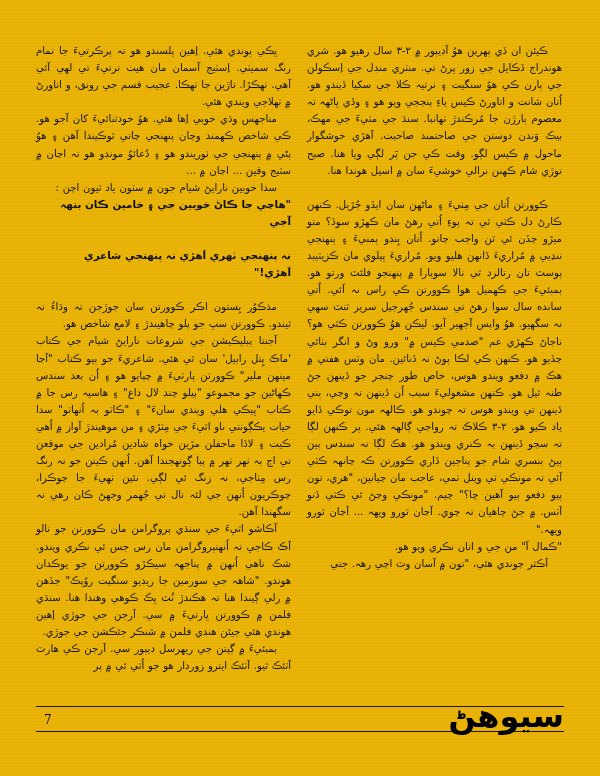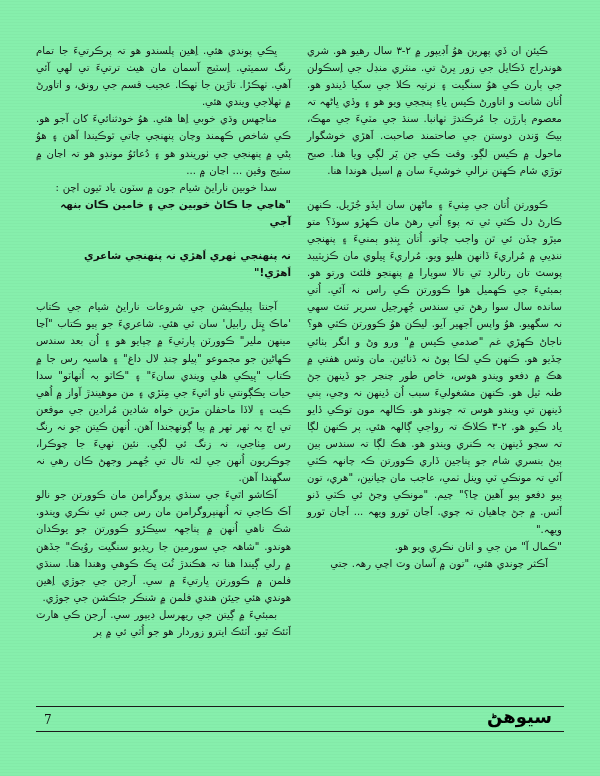--- a/index.html
+++ b/index.html
@@ -8,21 +8,21 @@
     width:600px;height:776px;
     font-family:"DejaVu Sans","Liberation Sans",sans-serif;
     color:#111111;
     position:relative;
     overflow:hidden;
   }
 
   #page{
     position:absolute;
     inset:0;
-    background:#86efac;
+    background:#eab308;
   }
 
   
   #columns{
     position:absolute;
     left:36px;
     top:42px;
     width:526px;
     height:650px;
     display:flex;
@@ -83,23 +83,23 @@
     left:8px;
     top:4px;
     font-size:12px;
     line-height:20px;
     font-family:"DejaVu Serif","Liberation Serif",serif;
     color:#111;
     direction:ltr;
   }
   #masthead{
     position:absolute;
-    right:12px;
+    right:0px;
     top:-4px;
-    font-size:18px;
+    font-size:32px;
     line-height:29px;
     font-weight:700;
     letter-spacing:-1px;
     color:#000;
     direction:rtl;
   }
 
   
   #grain{
     position:absolute;
@@ -120,20 +120,21 @@
     <div class="column" id="col-right">
       <p class="para">ڀڪي پوندي هئي. اِهين پلسندو هو تہ پرڪرتيءَ جا تمام رنگ سميٽي. اِسٽيج آسمان مان هيٺ ترتيءَ تي لهي آئي آهي. ٺهڪڙا. تاڙين جا ٺهڪا. عجيب قسم جي رونق، و اتاورڻ ۾ ٺهلاجي ويندي هئي.</p>
       <p class="para">مناجهس وڌي خوبي اِها هئي. هوُ خودثنائيءَ کان آجو هو. ڪي شاخص ڪهمند وچان پنهنجي چاتي ٿوڪيندا آهن ۽ هوُ پڻي ۾ پنهنجي جي ٺوريندو هو ۽ دُعائوُ مونڊو هو تہ اڃان ۾ سٽيج وقين ... اڃان ۾ ...</p>
       <p class="para">سدا خوبين نارايڻ شيام جون ۾ سٽون ياد ٿيون اچن :</p>
       <p class="verse">"هاڃي جا ڪاڻ خوبين جي ۽ خامين ڪان بنهہ</p>
       <p class="verse">آجي</p>
       <div class="gap"></div>
       <p class="verse">نہ پنهنجي ٺهري اَهڙي نہ پنهنجي شاعري</p>
       <p class="verse">اَهڙي!"</p>
       <div class="gap"></div>
+      <p class="para">مذڪوُر بِستون اڪر ڪوورتن سان جوڙجن تہ وڌاءُ نہ ٿيندو. ڪوورتن سڀ جو پلو چاهيندڙ ۽ لامع شاخص هو.</p>
       <p class="para">آجنتا پبليڪيشن جي شروعات نارايڻ شيام جي ڪتاب 'ماڪ ڀِتل رابيل' سان ٿي هئي. شاعريءَ جو ٻيو ڪتاب "اَڃا مينھن ملير" ڪوورٽن پارٽيءَ ۾ چپايو هو ۽ اُن بعد سندس ڪهاڻين جو مجموعو "پيلو چنڊ لال داغ" ۽ هاسيہ رس جا ۾ ڪتاب "ڀيڪي هلي ويندي سانءَ" ۽ "ڪاٽو بہ اُٺهاٽو" سدا حيات يڪڳونتي ناو اٿيءَ جي مِٽڙي ۽ من موهيندڙ آواز ۾ اُهي ڪيت ۽ لاڏا ماحفلن مڙين خواہ شادين مُرادين جي موقعن تي اڄ بہ ٺهر ٺهر ۾ پيا ڳونهجندا آهن. اُنهن ڪيتن جو نہ رنگ رس مِٺاجي، نہ زنگ ئي لڳي. نئين ٺهيءَ جا چوڪرا، چوڪريون اُنهن جي لئہ تال تي جُهمر وجهڻ ڪان رهي نہ سگهندا آهن.</p>
       <p class="para">آڪاشو اٿيءَ جي سنڌي پروگرامن مان ڪوورتن جو نالو اَڪ ڪاجي تہ اُنهنپروگرامن مان رس جس ئي نڪري ويندو. شڪ ناهي اُنهن ۾ پناجهہ سيڪڙو ڪوورتن جو يوڪدان هوندو. "شاهہ جي سورمين جا ريڊيو سنگيت روُپڪ" جڏهن ۾ رلي ڳيندا هنا تہ هڪندڙ ٽُٽ ڀڪ ڪوهي وهندا هنا. سنڌي فلمن ۾ ڪوورتن ڀارتيءَ ۾ سي. اَرجن جي جوڙي اِهين هوندي هئي جيئن هندي فلمن ۾ شنڪر جئڪشن جي جوڙي.</p>
       <p class="para">بمبئيءَ ۾ ڳيتن جي ريهرسل ڊيپور سي. اَرجن ڪي هارٽ اَٽئڪ ٿيو. اَٽئڪ ايترو زوردار هو جو اُٿي ئي ۾ پر</p>
     </div>
 
     <div class="column" id="col-left">
       <p class="para">ڪيئن ان ڏي پهرين هوُ اَڊيپور ۾ ٢-٣ سال رهيو هو. شري هوندراج ڏڪايل جي زور ڀرڻ تي. منٽري منڊل جي اِسڪولن جي ٻارن ڪي هوُ سنگيت ۽ نرتيہ ڪلا جي سکيا ڏيندو هو. اُتان شانت و اتاورڻ ڪيس ياءِ پنڄجي ويو هو ۽ وڏي ڀاڻهہ تہ معصوم ٻارڙن جا مُرڪندڙ ٺهانبا. سنڌ جي مٽيءَ جي مهڪ، بيڪ وَندن دوستن جي صاحتمند صاحبت. اَهڙي خوشگوار ماحول ۾ ڪيس لڳو. وقت ڪي جن پَر لڳي ويا هنا. صبح توڙي شام ڪهنن نرالي خوشيءَ سان ۾ اسيل هوندا هنا.</p>
       <div class="gap"></div>
       <p class="para">ڪوورتن اُتان جي مِٺيءَ ۽ ماڻهن سان ايڏو جُڙيل. ڪنهن ڪارڻ دل ڪٽي ٿي تہ پوءِ اُتي رهڻ مان ڪهڙو سوڏ؟ متو ميڙو چڏن ئي ٿن واجب چاتو. اُتان بِنڊو ٻمنيءَ ۽ پنهنجي ننڍيي ۾ مُراريءَ ڏانهن هليو ويو. مُراريءَ ڀيلوي مان ڪزيٽيبد پوسٽ تان رتالرڊ ٿي نالا سوپارا ۾ پنهنجو فلئٽ ورتو هو. بمبئيءَ جي ڪهميل هوا ڪوورتن ڪي راس نہ آئي. اُتي سانده سال سوا رهڻ تي سندس جُهرجيل سرير ٽنٽ سهي نہ سگهيو. هوُ واپس اَجهير آيو. ليڪن هوُ ڪوورتن ڪٿي هو؟ ناجاڻ ڪهڙي غم "صدمي ڪيس ۾" ورو وڻ و انگر بٺائي چڏيو هو. ڪنهن ڪي لڪا پوڻ نہ ڏنائين. مان وٽس هفتي ۾ هڪ ۾ دفعو ويندو هوس، خاص طور چنڃر جو ڏينهن جڻ طنہ ٿيل هو. ڪنهن مشغوليءَ سبب اُن ڏينهن نہ وڃي، ٻني ڏينهن تي ويندو هوس تہ چوندو هو. ڪالهہ مون توڪي ڏايو ياد ڪيو هو. ٢-٣ ڪلاڪ تہ رواجي ڳالهہ هئي. پر ڪنهن لڳا تہ سڄو ڏينهن بہ ڪنري ويندو هو. هڪ لڳا تہ سندس ٻين ٻيڻ بنسري شام جو پناجين ڏاري ڪوورتن ڪہ چانهہ ڪٽي آئي تہ مونڪي ٽي وينل ٺمي، عاجب مان چيانين، "هري، تون پيو دفعو ٻيو آهين ڇا؟" چيم. "مونڪي وڃڻ ئي ڪٽي ڏنو اَٽس. ۾ جڻ چاهيان تہ چوي. اَڃان ٿورو ويهہ ... اَڃان ٿورو ويهہ."</p>
       <p class="para noindent">"ڪمال آ" من جي و اتان نڪري ويو هو.</p>

